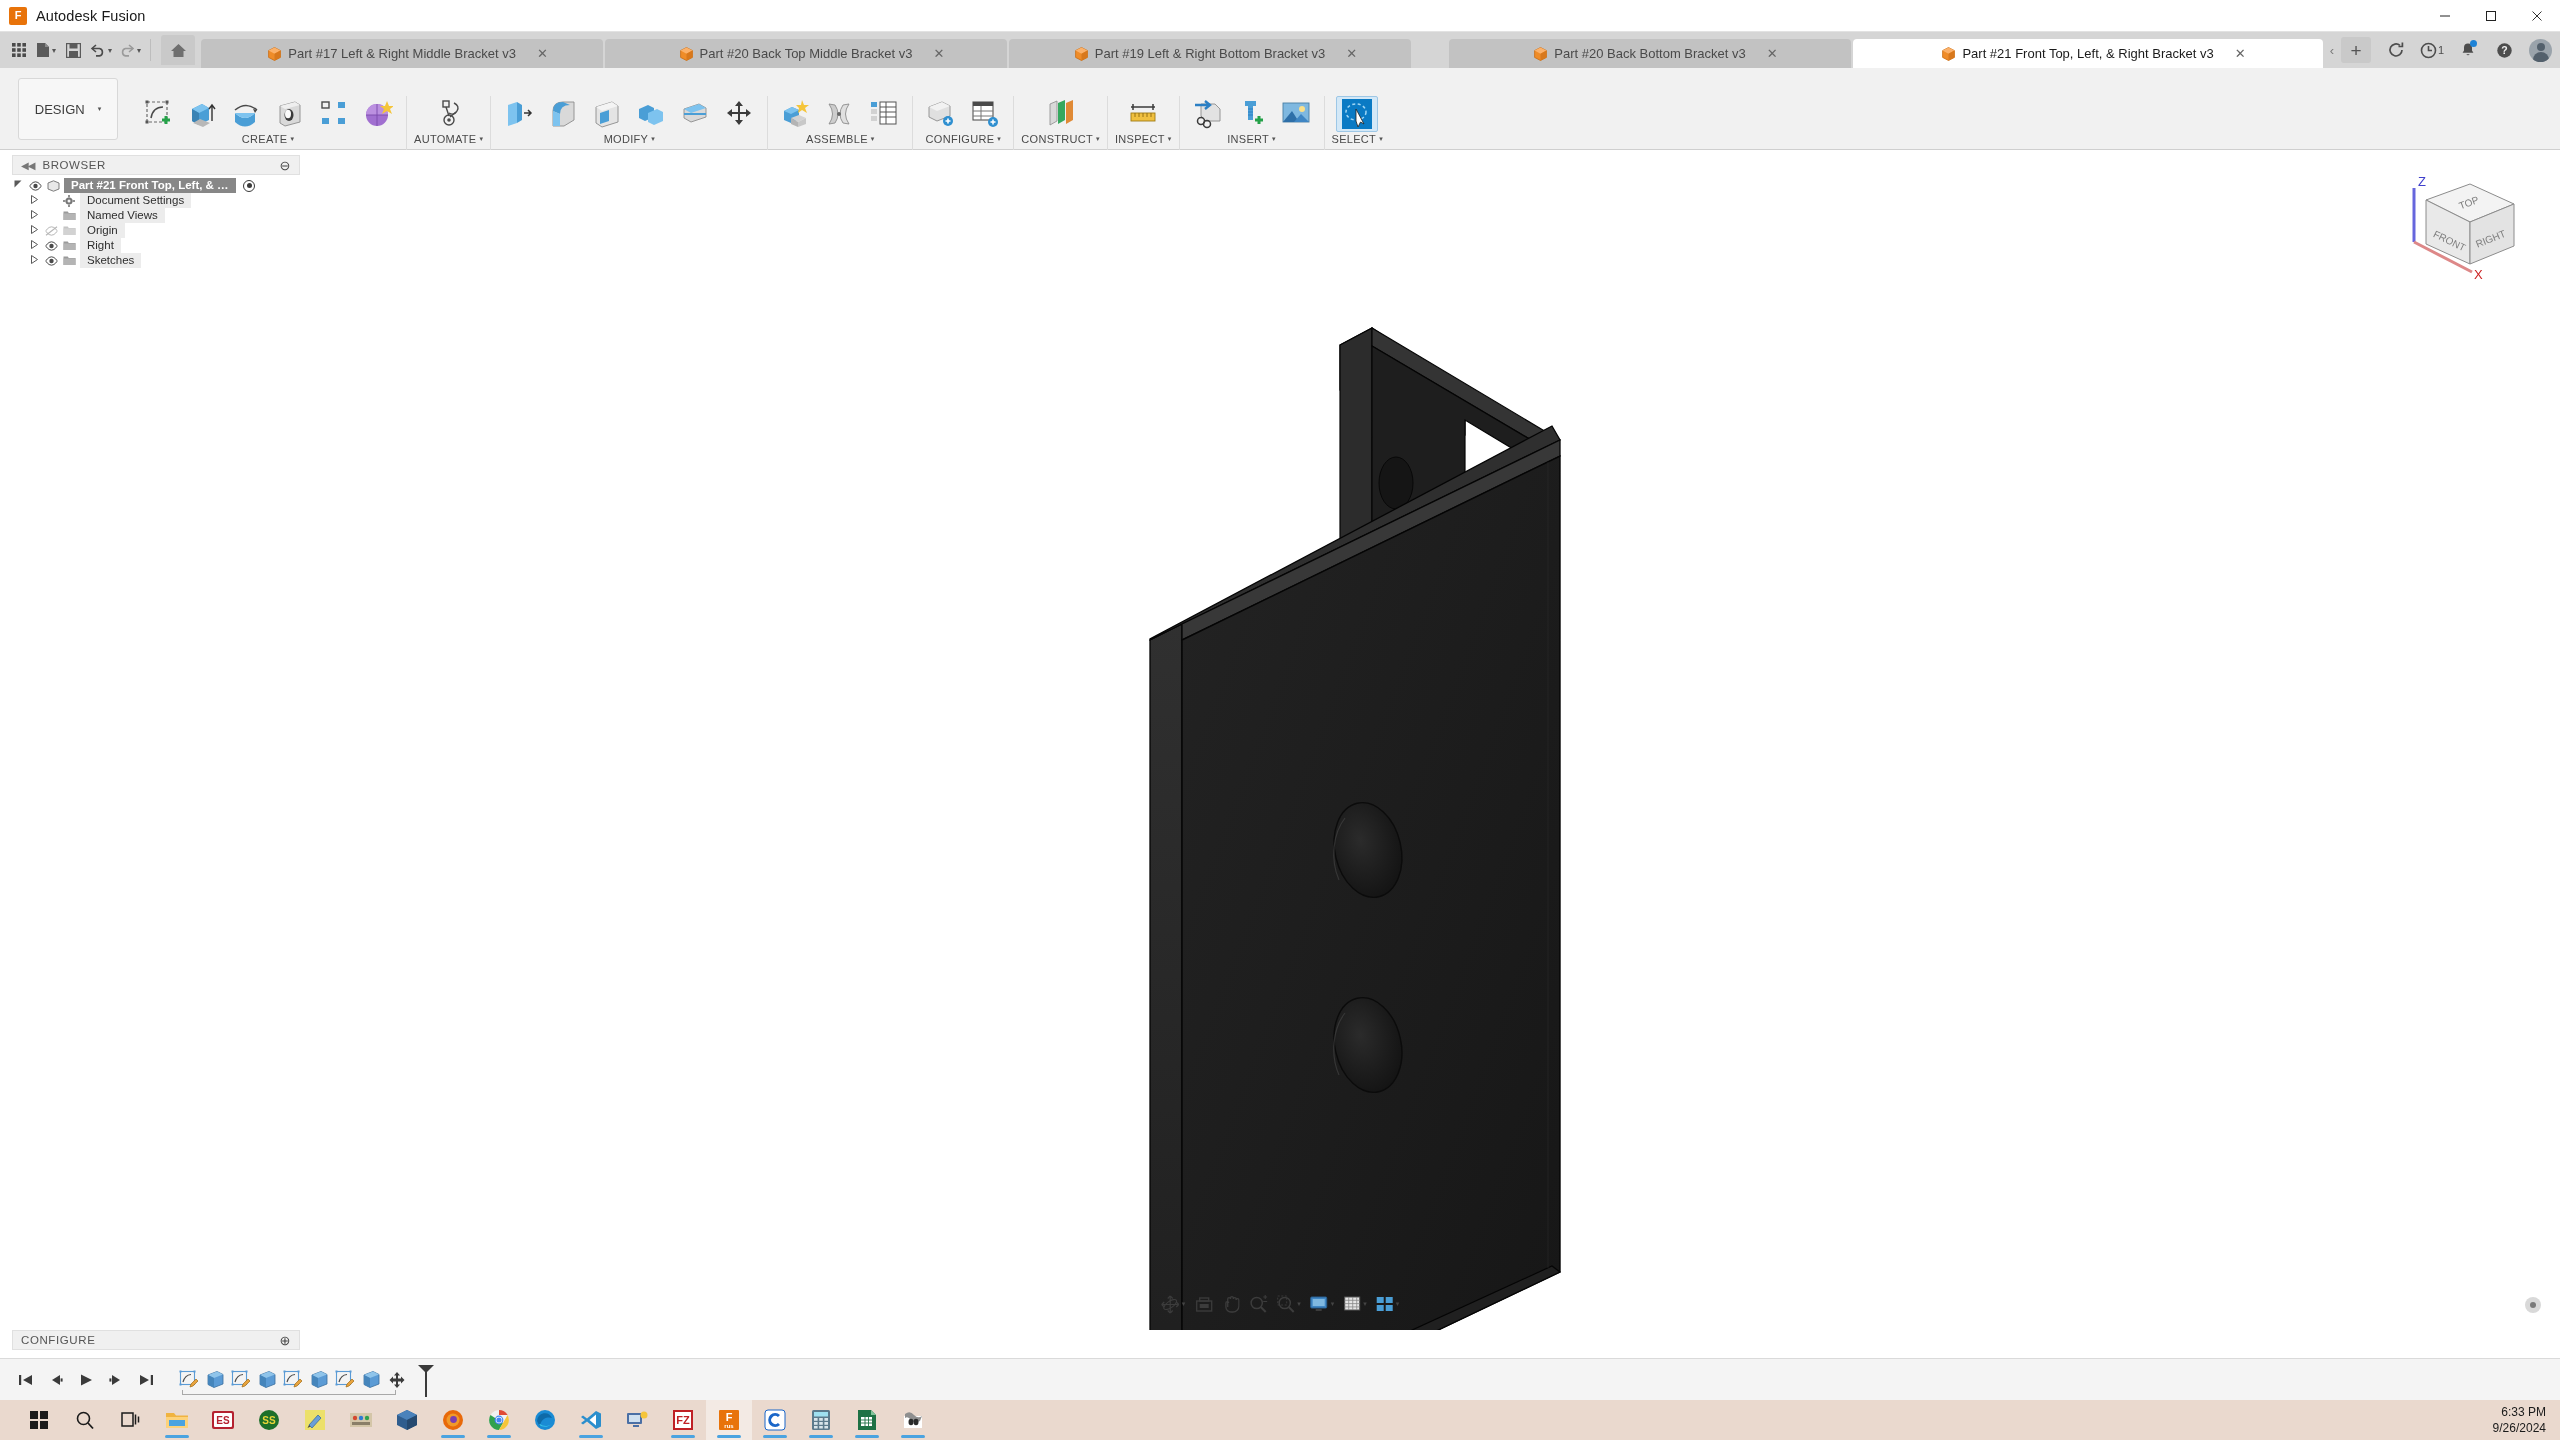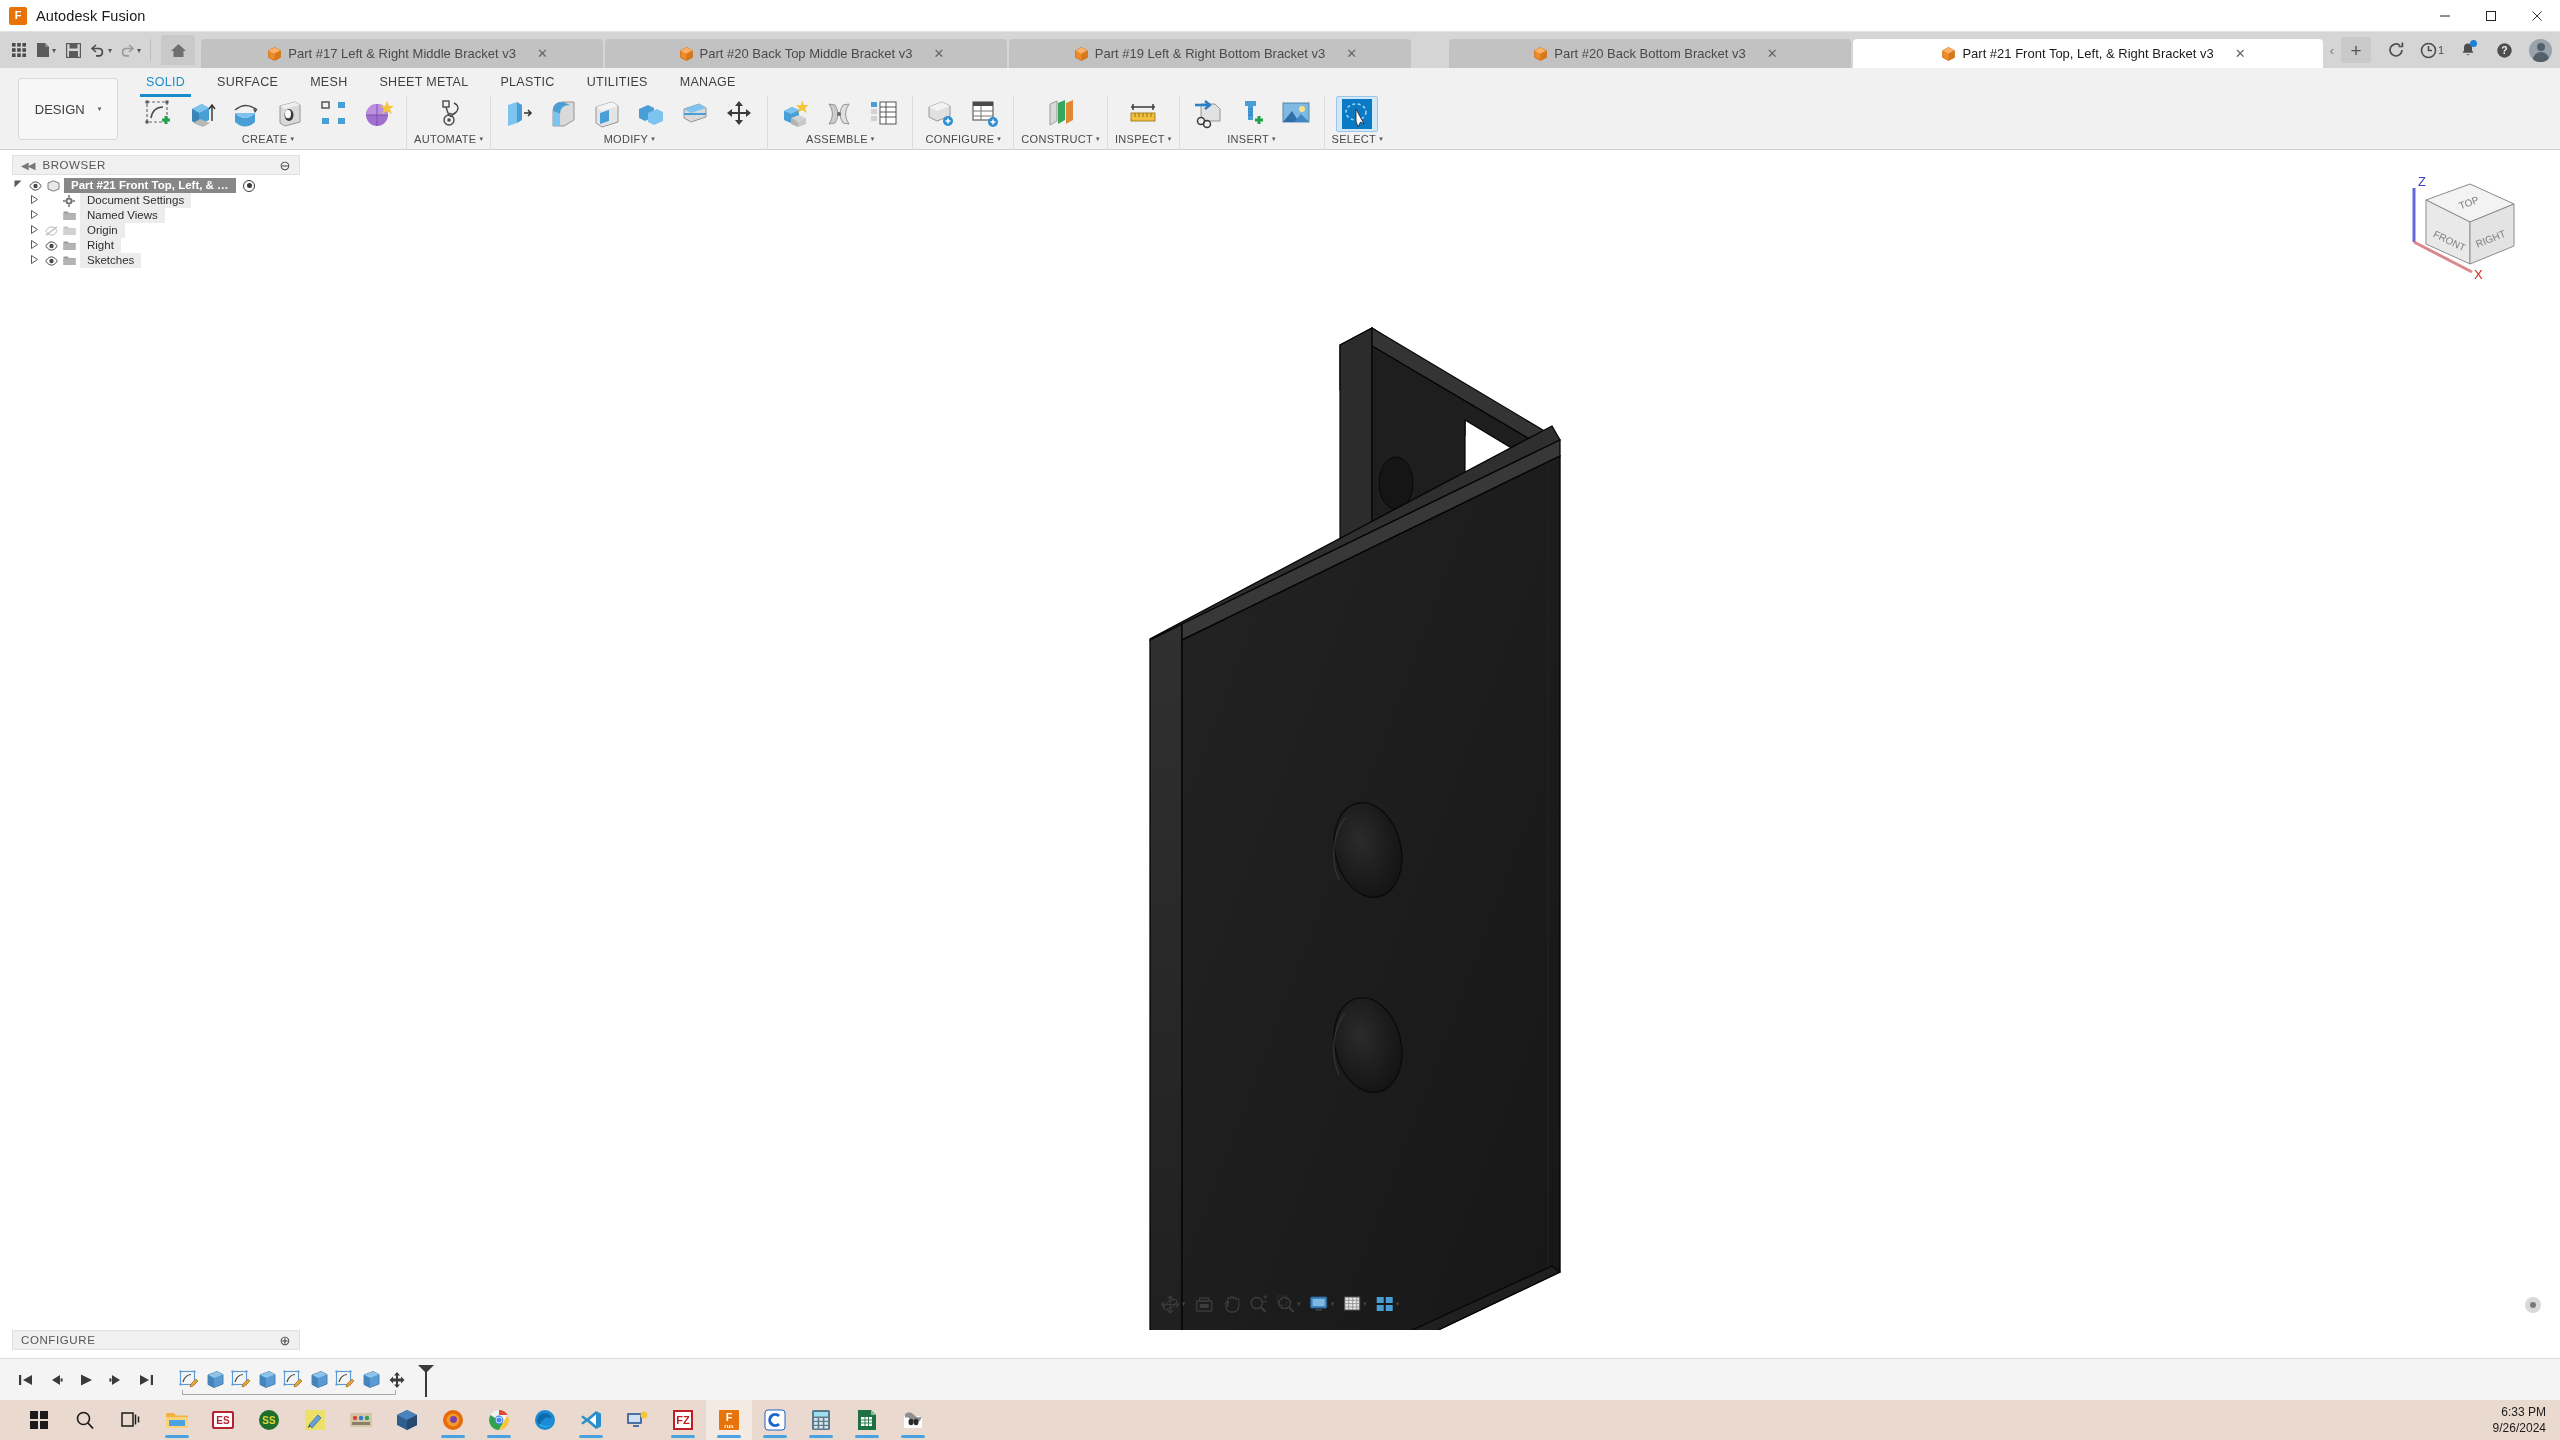--- a/index.html
+++ b/index.html
@@ -385,29 +385,20 @@
     </div>
     <div id="avatar"></div>
   </div>
 </div>
 
 <div id="ribbon">
   <div id="workspace-btn">
     <span>DESIGN</span>
     <span class="tri">▾</span>
   </div>
-  <div id="ribbon-tabs">
-      <div class="rib-tab active">SOLID</div>
-      <div class="rib-tab">SURFACE</div>
-      <div class="rib-tab">MESH</div>
-      <div class="rib-tab">SHEET METAL</div>
-      <div class="rib-tab">PLASTIC</div>
-      <div class="rib-tab">UTILITIES</div>
-      <div class="rib-tab">MANAGE</div>
-    </div>
   <div id="ribbon-groups">
       <div class="rib-group">
         <div class="rib-icons">
           <div class="rib-btn">
             <svg width="30" height="30" viewBox="0 0 30 30">
               <rect x="4" y="3" width="20" height="20" fill="none" stroke="#6b6b6b" stroke-width="1.2" stroke-dasharray="3 2"></rect>
               <path d="M8 19 Q10 8 20 8" fill="none" stroke="#4a4a4a" stroke-width="1.6"></path>
               <rect x="2.5" y="1.5" width="3" height="3" fill="#555"></rect>
               <rect x="22.5" y="1.5" width="3" height="3" fill="#555"></rect>
               <rect x="2.5" y="21.5" width="3" height="3" fill="#555"></rect>

